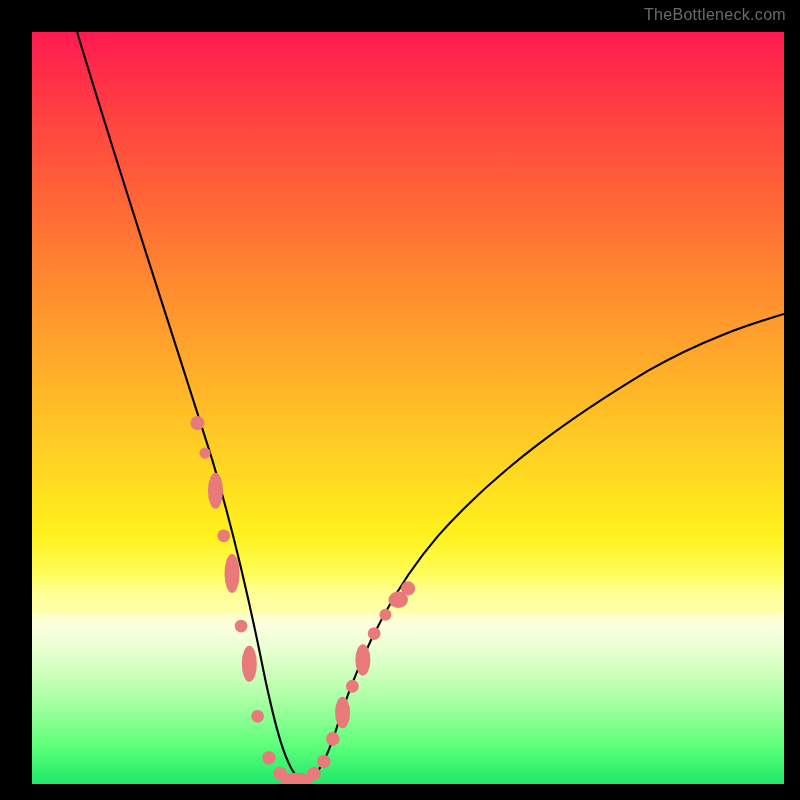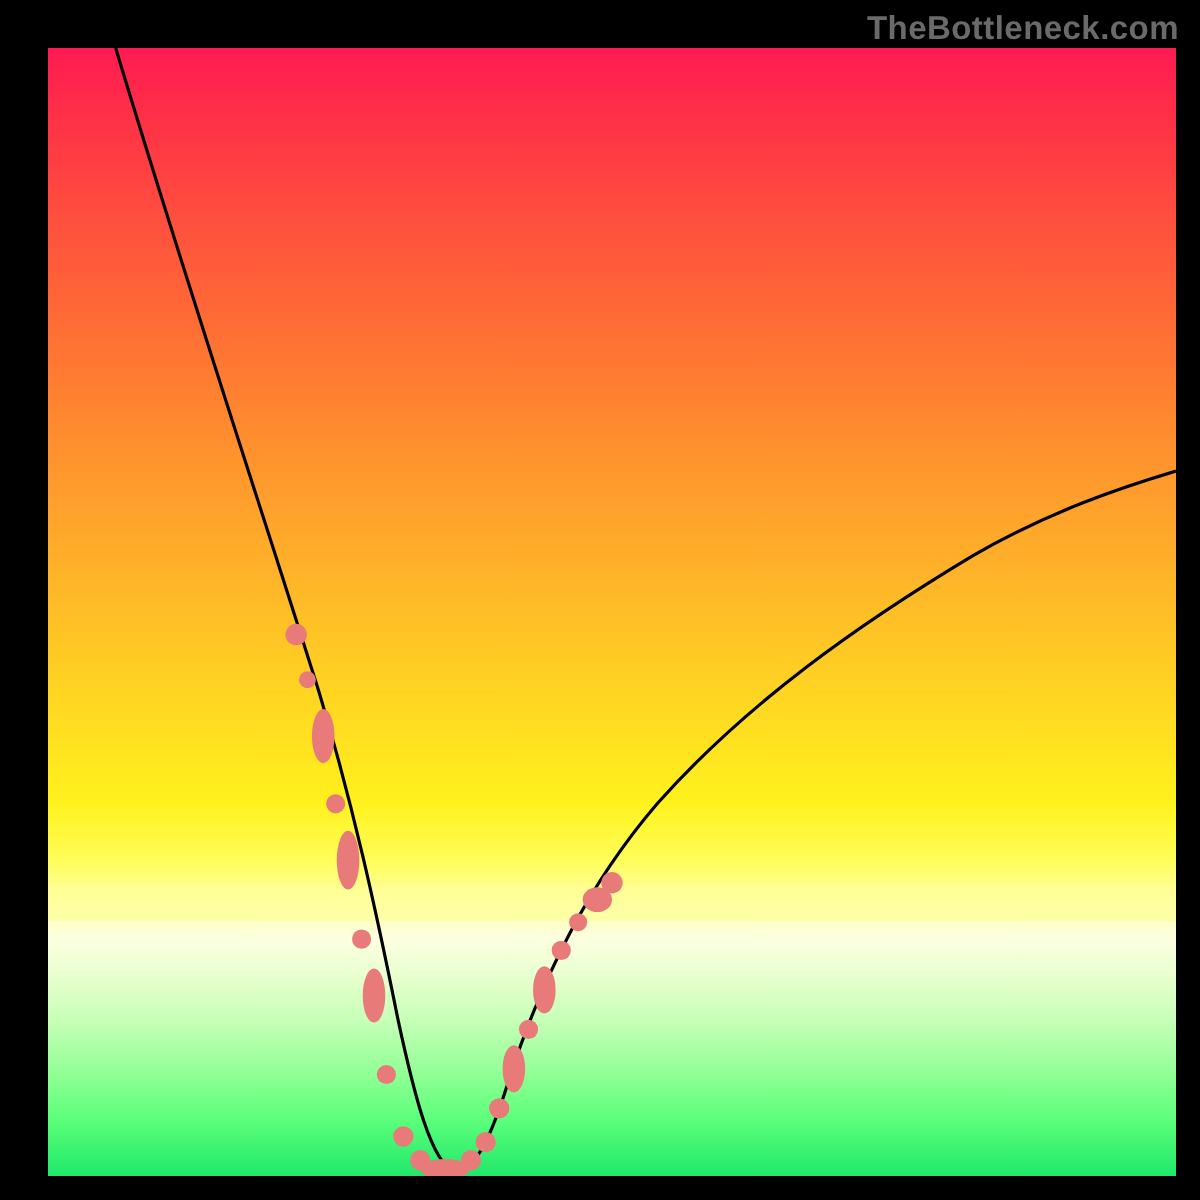--- a/index.html
+++ b/index.html
@@ -48,22 +48,22 @@
     left: 0;
     width: 100%;
     top: 74.2%;
     height: 3.2%;
     background: rgba(255, 255, 150, 0.62);
   }
   .watermark {
     position: absolute;
     top: 6px;
     right: 14px;
-    font-size: 22px;
-    font-weight: 700;
+    font-size: 16px;
+    font-weight: 400;
     color: #6a6a6a;
     letter-spacing: 0.3px;
   }
   svg.curve {
     position: absolute;
     left: 0;
     top: 0;
     width: 100%;
     height: 100%;
   }

